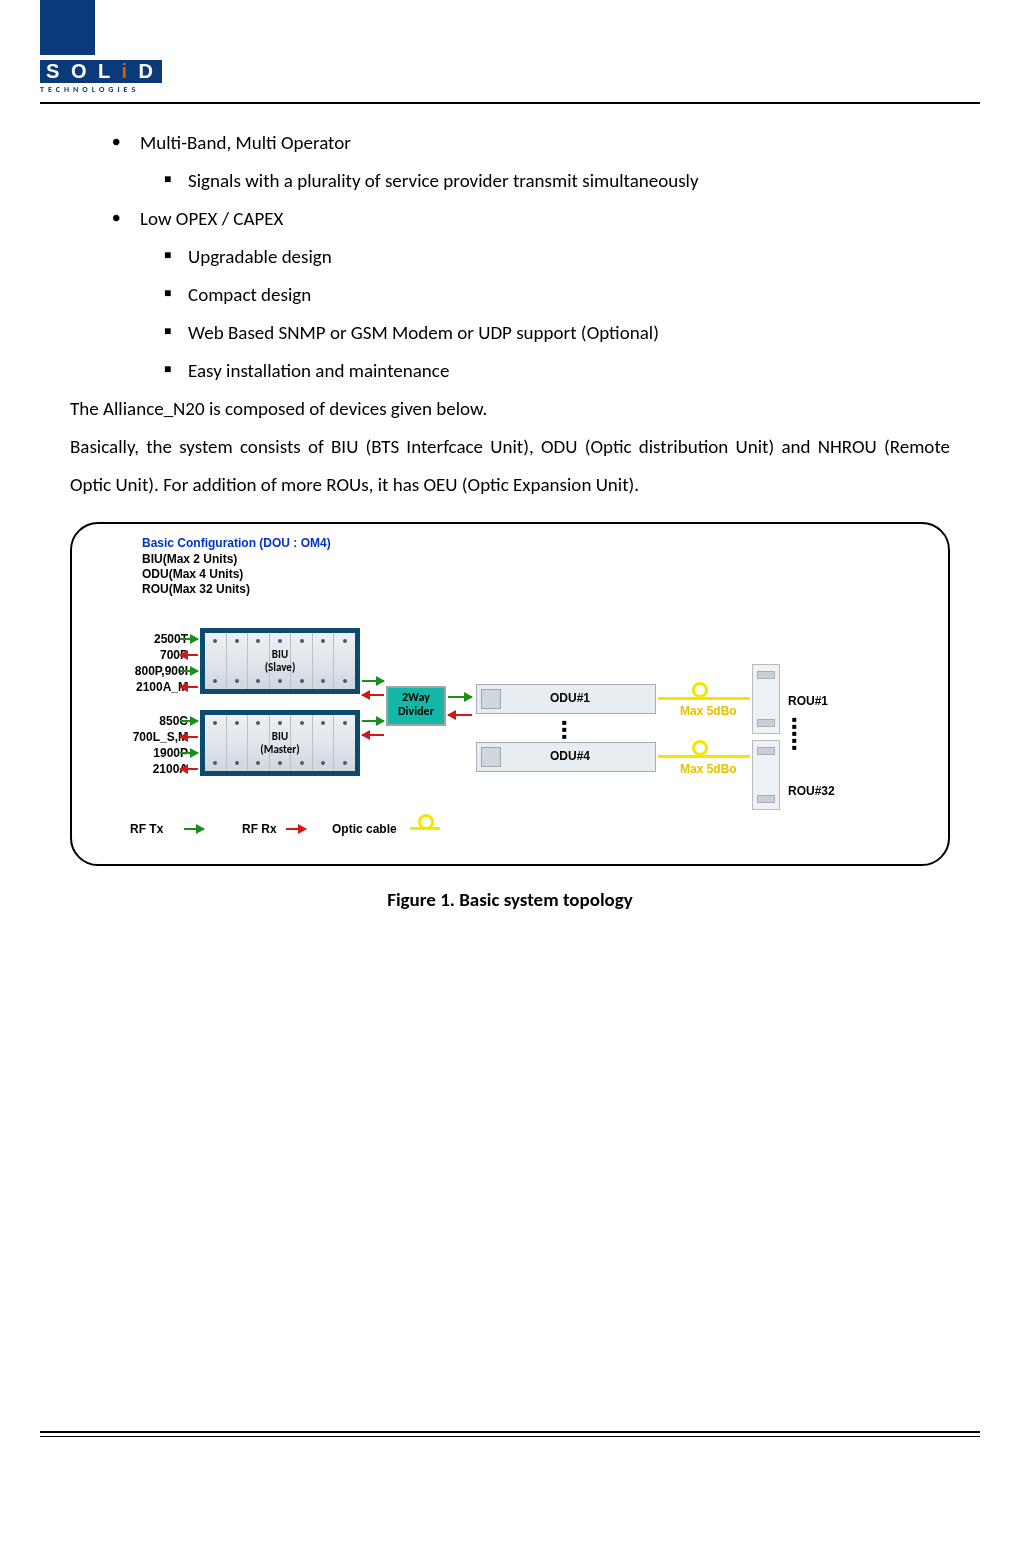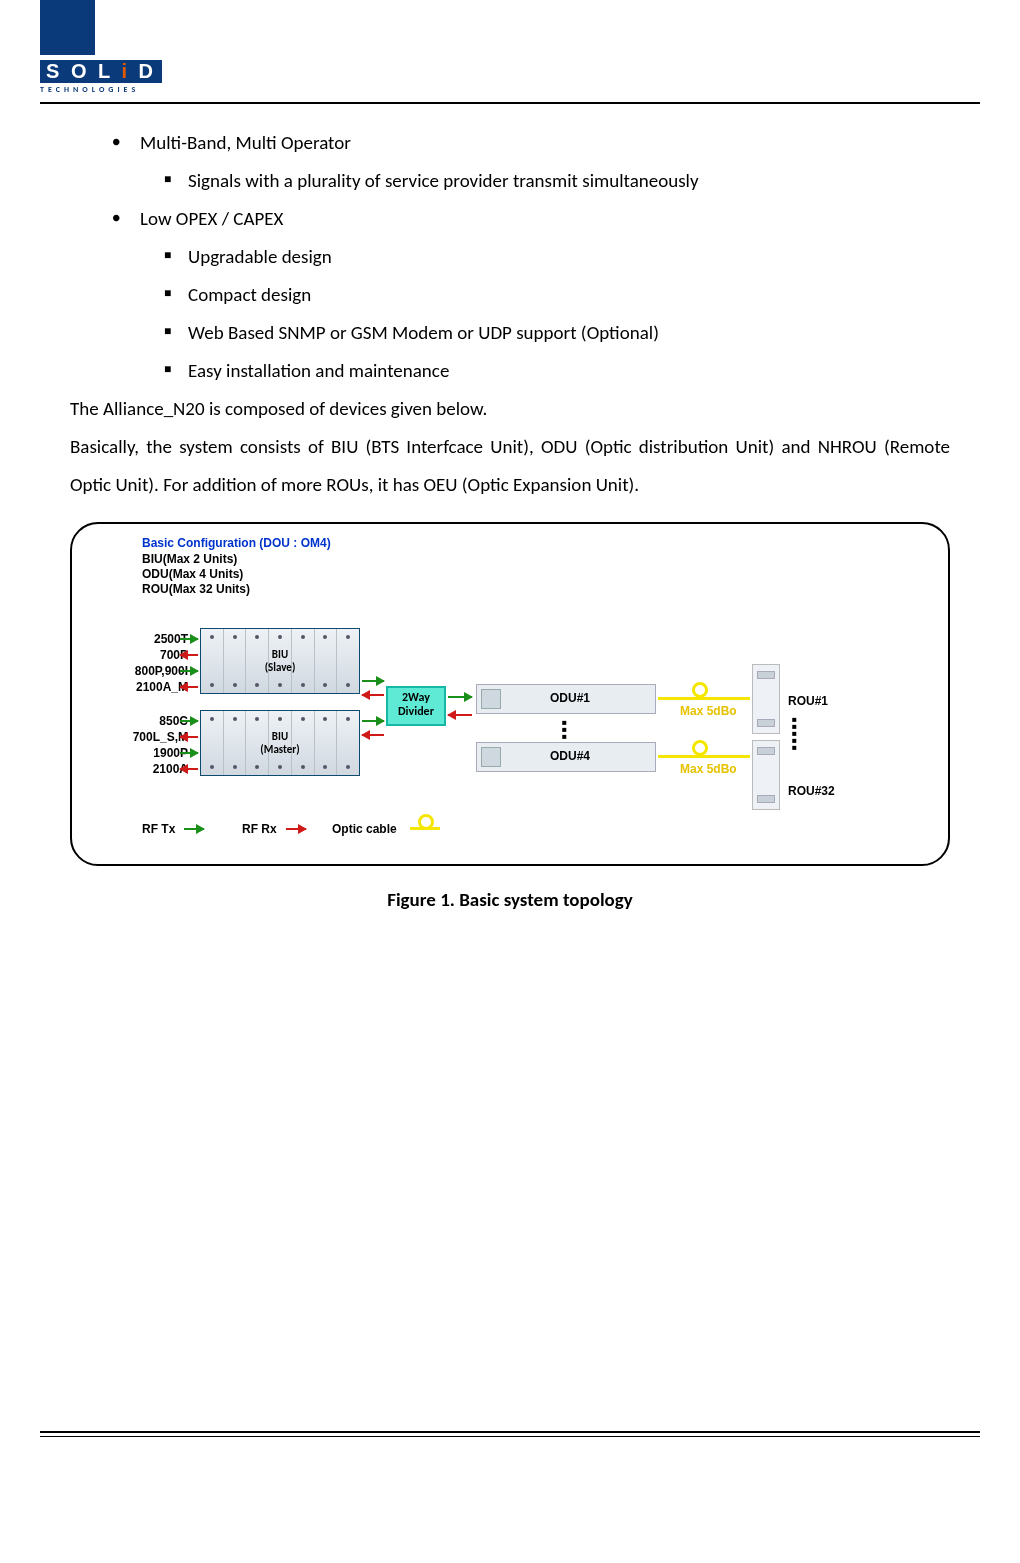--- a/index.html
+++ b/index.html
@@ -119,21 +119,21 @@
     font-family: Arial, sans-serif;
     font-size: 12px;
     font-weight: bold;
     white-space: nowrap;
   }
   .blue { color: #0033cc; }
   .yellowt { color: #e6c200; }
   .biu-box {
     position: absolute;
     background: #8b5cf6;
-    border: 1px solid #0c4a6e;
+    border: 5px solid #0c4a6e;
     box-sizing: border-box;
   }
   .biu-box .slots {
     display: flex;
     height: 100%;
   }
   .biu-box .slot {
     flex: 1;
     border-right: 1px solid #b8c0c8;
     background: linear-gradient(#eef2f6,#d0d8e0);
@@ -167,22 +167,22 @@
     box-sizing: border-box;
   }
   .rou-box::before, .rou-box::after {
     content:""; position:absolute; left:4px; right:4px; height:6px;
     background:#c8d0d8; border:1px solid #aab;
   }
   .rou-box::before { top: 6px; }
   .rou-box::after { bottom: 6px; }
   .divider-box {
     position: absolute;
-    border: 2px solid #14b8a6;
-    background: #5eead4;
+    border: 2px solid #a3a3a3;
+    background: #14b8a6;
     font-size: 12px; font-weight: bold;
     text-align: center;
     box-sizing: border-box;
     padding-top: 2px;
     line-height: 1.2;
   }
   .arrow-g, .arrow-r {
     position: absolute;
     height: 2px;
   }
@@ -398,21 +398,21 @@
       <div class="dg-text yellowt" style="left:608px; top:238px;">Max 5dBo</div>
 
       <div class="rou-box" style="left:680px; top:140px; width:28px; height:70px;"></div>
       <div class="dg-text" style="left:716px; top:170px;">ROU#1</div>
 
       <div class="vdots" style="left:720px; top:192px;">▪<br>▪<br>▪<br>▪<br>▪</div>
 
       <div class="rou-box" style="left:680px; top:216px; width:28px; height:70px;"></div>
       <div class="dg-text" style="left:716px; top:260px;">ROU#32</div>
 
-      <div class="dg-text" style="left:70px; top:298px;">RF Tx</div>
+      <div class="dg-text" style="left:58px; top:298px;">RF Tx</div>
       <div class="arrow-g" style="left:112px; top:304px; width:20px;"></div>
 
       <div class="dg-text" style="left:170px; top:298px;">RF Rx</div>
       <div class="arrow-r fwd" style="left:214px; top:304px; width:20px;"></div>
 
       <div class="dg-text" style="left:260px; top:298px;">Optic cable</div>
       <div class="optic-line" style="left:338px; top:303px; width:30px;"></div>
       <div class="optic-circ" style="left:346px; top:290px;"></div>
 
     </div>

